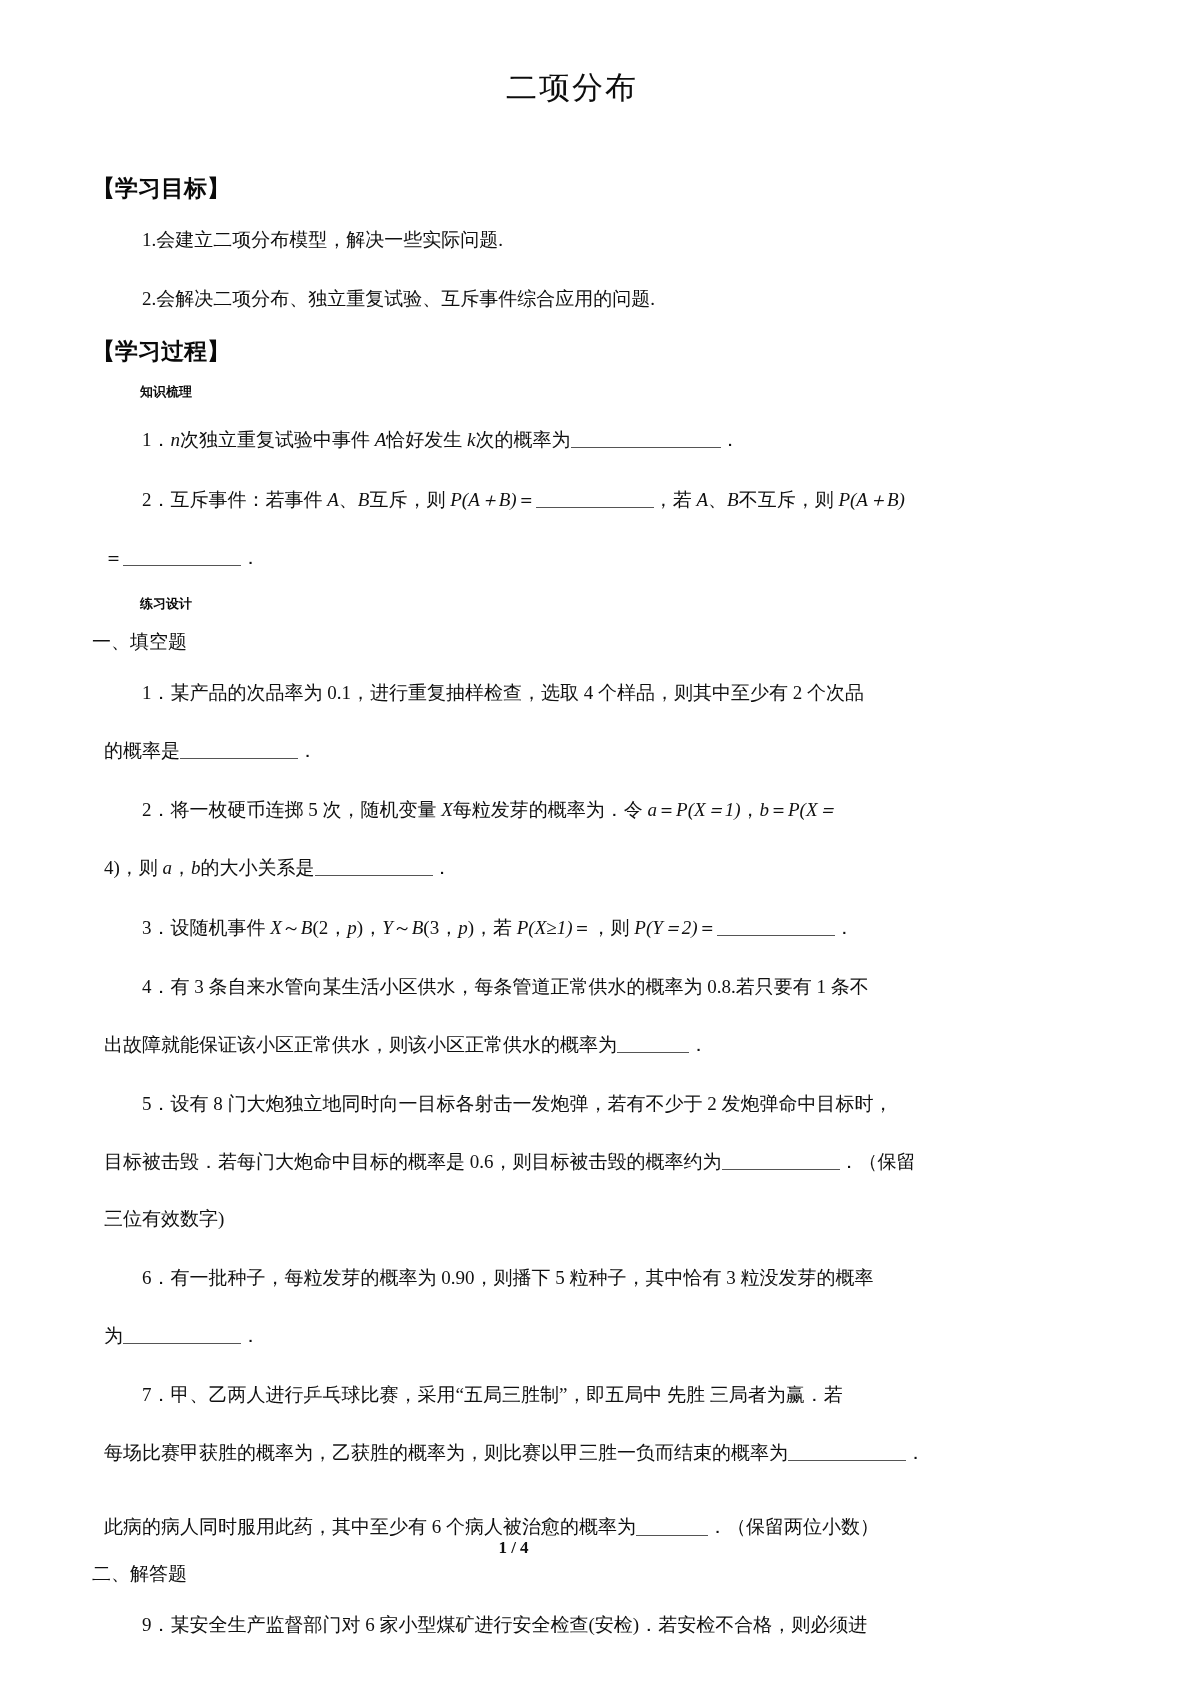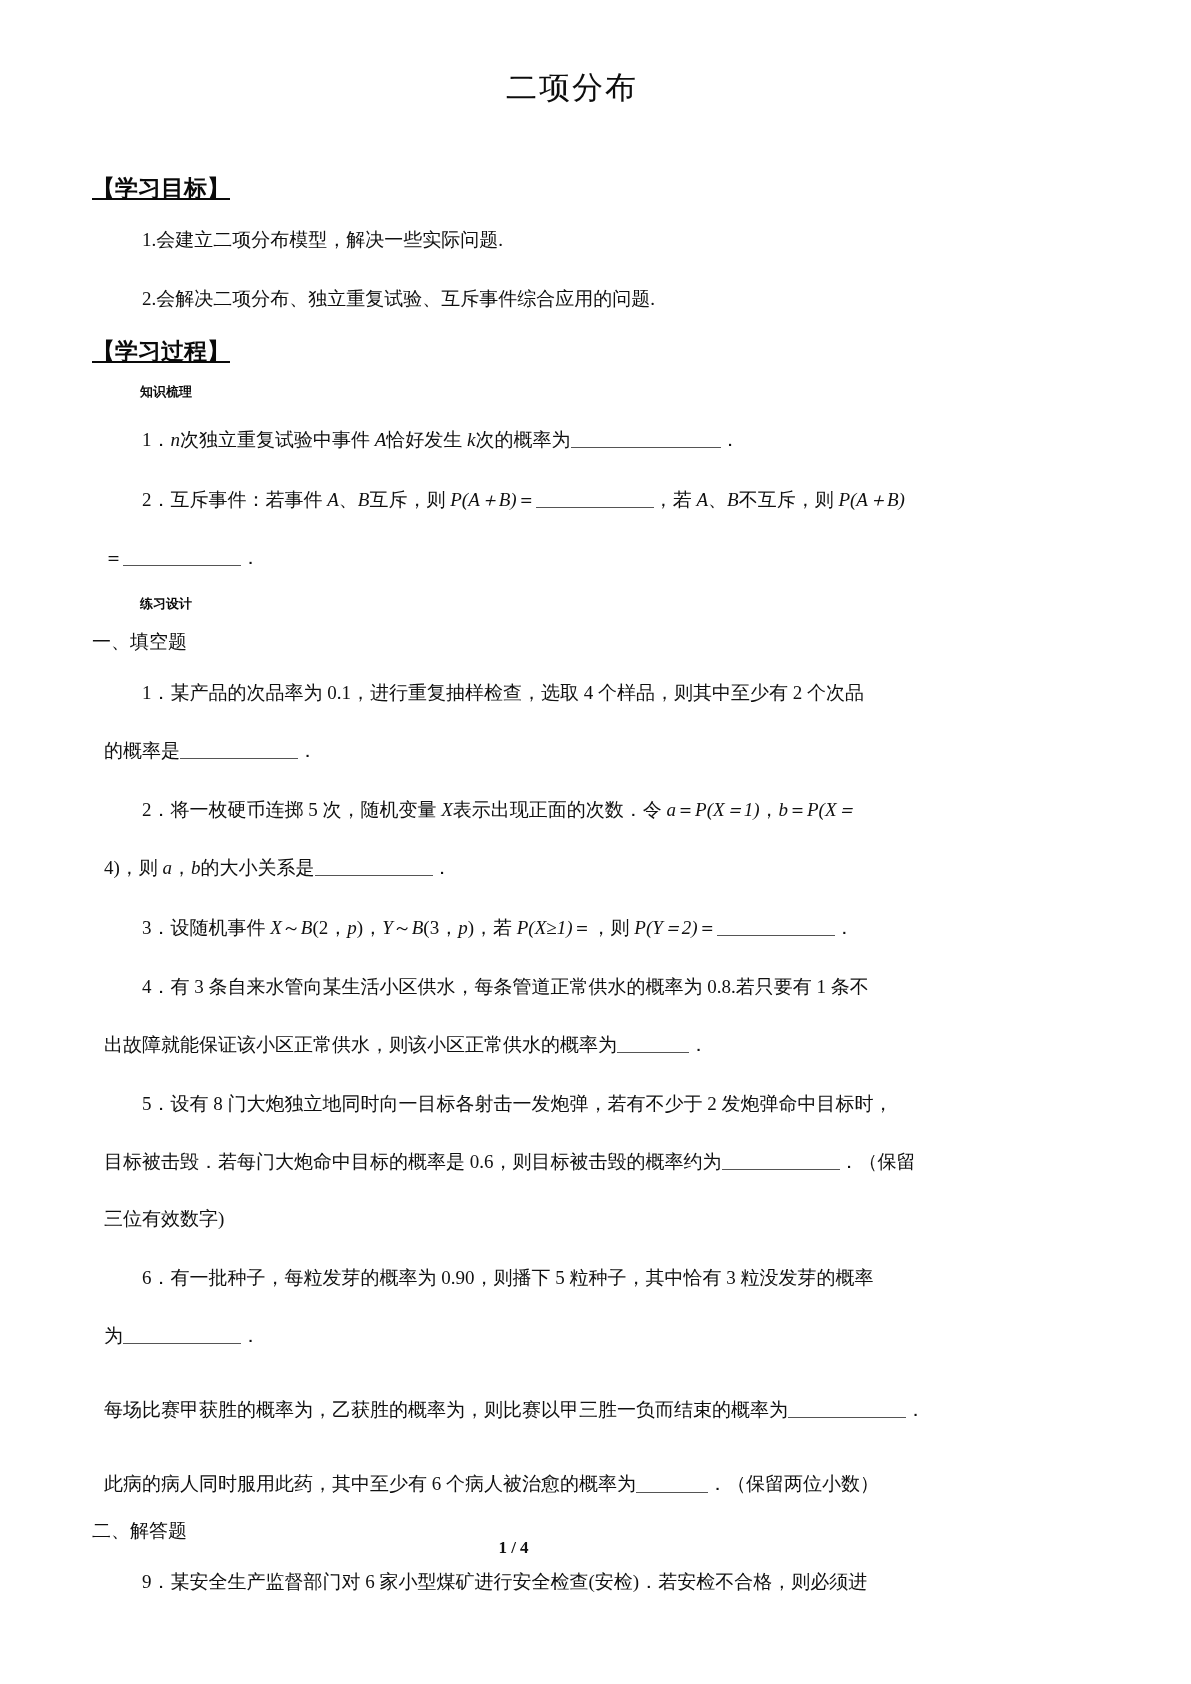--- a/index.html
+++ b/index.html
@@ -45,21 +45,20 @@
   }
 
   
   .section-head {
     font-size: 23px;
     font-weight: bold;
     font-family: "DejaVu Serif", "Liberation Serif", serif;
     margin: 0;
     letter-spacing: 0px;
     color: #0a0a0a;
-    text-decoration: underline;
   }
   .sub-head {
     font-size: 13px;
     font-weight: bold;
     font-family: "DejaVu Serif", "Liberation Serif", serif;
     margin: 0;
     padding-left: 48px;
     color: #0a0a0a;
   }
   .list-head {
@@ -172,21 +171,21 @@
     <div class="list-head">一、填空题</div>
 
     <div class="sp-16"></div>
 
     <p class="para indent">1．某产品的次品率为 0.1，进行重复抽样检查，选取 4 个样品，则其中至少有 2 个次品</p>
     <div class="sp-14"></div>
     <p class="para"><span>的概率是</span><span class="blank-long"></span><span>．</span></p>
 
     <div class="sp-16"></div>
 
-    <p class="para indent"><span>2．将一枚硬币连掷 5 次，随机变量 </span><span class="mi">X</span><span>表示出现正面的次数．令 </span><span class="mi">a</span><span>＝</span><span class="mi">P</span><span class="mi">(X＝1)</span><span>，</span><span class="mi">b</span><span>＝</span><span class="mi">P</span><span class="mi">(X＝</span></p>
+    <p class="para indent"><span>2．将一枚硬币连掷 5 次，随机变量 </span><span class="mi">X</span><span>每粒发芽的概率为．令 </span><span class="mi">a</span><span>＝</span><span class="mi">P</span><span class="mi">(X＝1)</span><span>，</span><span class="mi">b</span><span>＝</span><span class="mi">P</span><span class="mi">(X＝</span></p>
     <div class="sp-14"></div>
     <p class="para"><span>4)，则 </span><span class="mi">a</span><span>，</span><span class="mi">b</span><span>的大小关系是</span><span class="blank-long"></span><span>．</span></p>
 
     <div class="sp-16"></div>
 
     <p class="para indent"><span>3．设随机事件 </span><span class="mi">X</span><span>～</span><span class="mi">B</span><span>(2，</span><span class="mi">p</span><span>)</span><span>，</span><span class="mi">Y</span><span>～</span><span class="mi">B</span><span>(3，</span><span class="mi">p</span><span>)</span><span>，若 </span><span class="mi">P</span><span class="mi">(X≥1)</span><span>＝，则 </span><span class="mi">P</span><span class="mi">(Y＝2)</span><span>＝</span><span class="blank-long"></span><span>．</span></p>
 
     <div class="sp-16"></div>
 
     <p class="para indent">4．有 3 条自来水管向某生活小区供水，每条管道正常供水的概率为 0.8.若只要有 1 条不</p>
@@ -202,20 +201,21 @@
     <p class="para">三位有效数字)</p>
 
     <div class="sp-16"></div>
 
     <p class="para indent">6．有一批种子，每粒发芽的概率为 0.90，则播下 5 粒种子，其中恰有 3 粒没发芽的概率</p>
     <div class="sp-14"></div>
     <p class="para"><span>为</span><span class="blank-long"></span><span>．</span></p>
 
     <div class="sp-16"></div>
 
+    <p class="para indent">7．甲、乙两人进行乒乓球比赛，采用“五局三胜制”，即五局中 先胜 三局者为赢．若</p>
     <div class="sp-14"></div>
     <p class="para"><span>每场比赛甲获胜的概率为，乙获胜的概率为，则比赛以甲三胜一负而结束的概率为</span><span class="blank-long"></span><span>．</span></p>
 
     <div class="sp-16"></div>
 
     <div class="sp-14"></div>
     <p class="para"><span>此病的病人同时服用此药，其中至少有 6 个病人被治愈的概率为</span><span class="blank-mid"></span><span>．（保留两位小数）</span></p>
 
     <div class="sp-12"></div>
 

